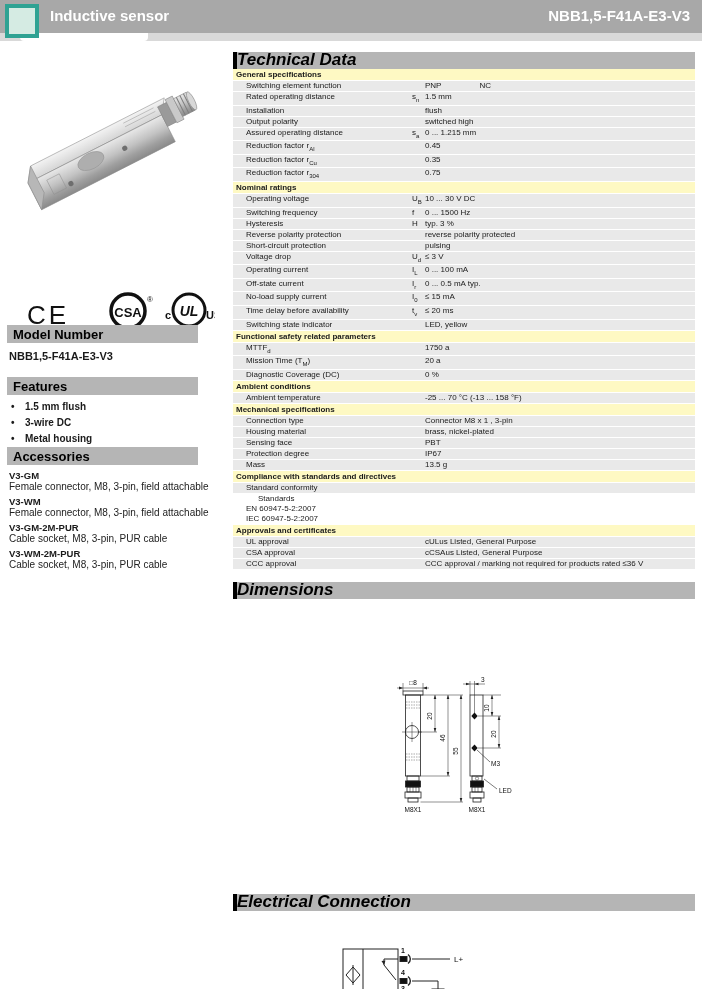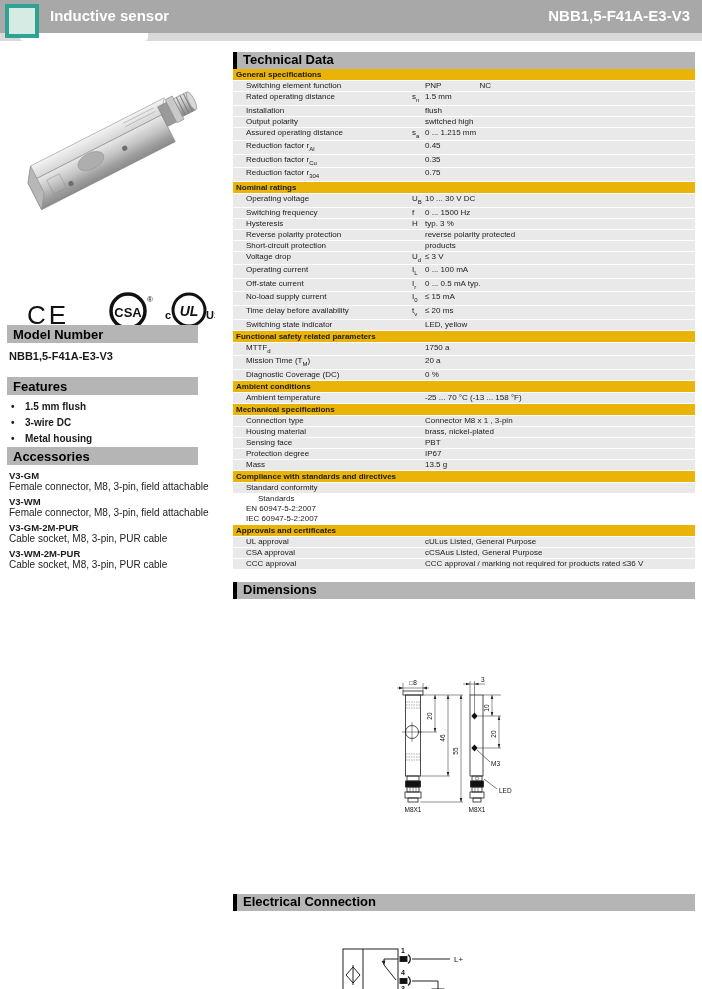--- a/index.html
+++ b/index.html
@@ -27,22 +27,22 @@
   .feature-item { font-size:10px; font-weight:bold; margin-bottom:5px; display:flex; }
   .feature-item .bullet { width:14px; }
   .bar-accessories { top:406px; }
   .acc-list { position:absolute; left:2px; top:429px; width:213px; }
   .acc-item { margin-bottom:4px; }
   .acc-name { font-size:9.5px; font-weight:bold; }
   .acc-desc { font-size:10px; color:#222; }
 
   
   .right-col { position:absolute; left:233px; top:52px; width:462px; }
-  .section-title { height:17px; background:#b5b5b5; border-left:4px solid #000; font-size:13px; font-weight:bold; line-height:16px; padding-left:6px; color:#000; }
-  .subheader { background:#eab308; font-size:8px; font-weight:bold; line-height:11px; height:11px; padding-left:3px; margin-bottom:1px; }
+  .section-title { height:17px; background:#b5b5b5; border-left:4px solid #000; font-size:17px; font-weight:bold; line-height:16px; color:#000;font-style:italic; }
+  .subheader { background:#fef9c3; font-size:8px; font-weight:bold; line-height:11px; height:11px; padding-left:3px; margin-bottom:1px; }
   .row { display:flex; background:#e9e9e9; font-size:8px; line-height:10px; min-height:10px; padding-left:13px; margin-bottom:1px; }
   .row.white { background:#ffffff;flex-direction:column; }
   .row .lbl { width:166px; flex:none; }
   .row .lbl.ind2 { padding-left:12px; }
   .row .sym { width:13px; flex:none; }
   .row .val { flex:1; }
   .row .val2 { margin-left:38px; }
   sub { font-size:6px; }
 
   .dims-block { margin-top:13px; }
@@ -230,21 +230,21 @@
           <span class="val">typ. 3  %</span>
         </div>
         <div class="row">
           <span class="lbl">Reverse polarity protection</span>
           <span class="sym"></span>
           <span class="val">reverse polarity protected</span>
         </div>
         <div class="row">
           <span class="lbl">Short-circuit protection</span>
           <span class="sym"></span>
-          <span class="val">products</span>
+          <span class="val">pulsing</span>
         </div>
         <div class="row">
           <span class="lbl">Voltage drop</span>
           <span class="sym">U<sub>d</sub></span>
           <span class="val">≤ 3 V</span>
         </div>
         <div class="row">
           <span class="lbl">Operating current</span>
           <span class="sym">I<sub>L</sub></span>
           <span class="val">0 ... 100 mA</span>

